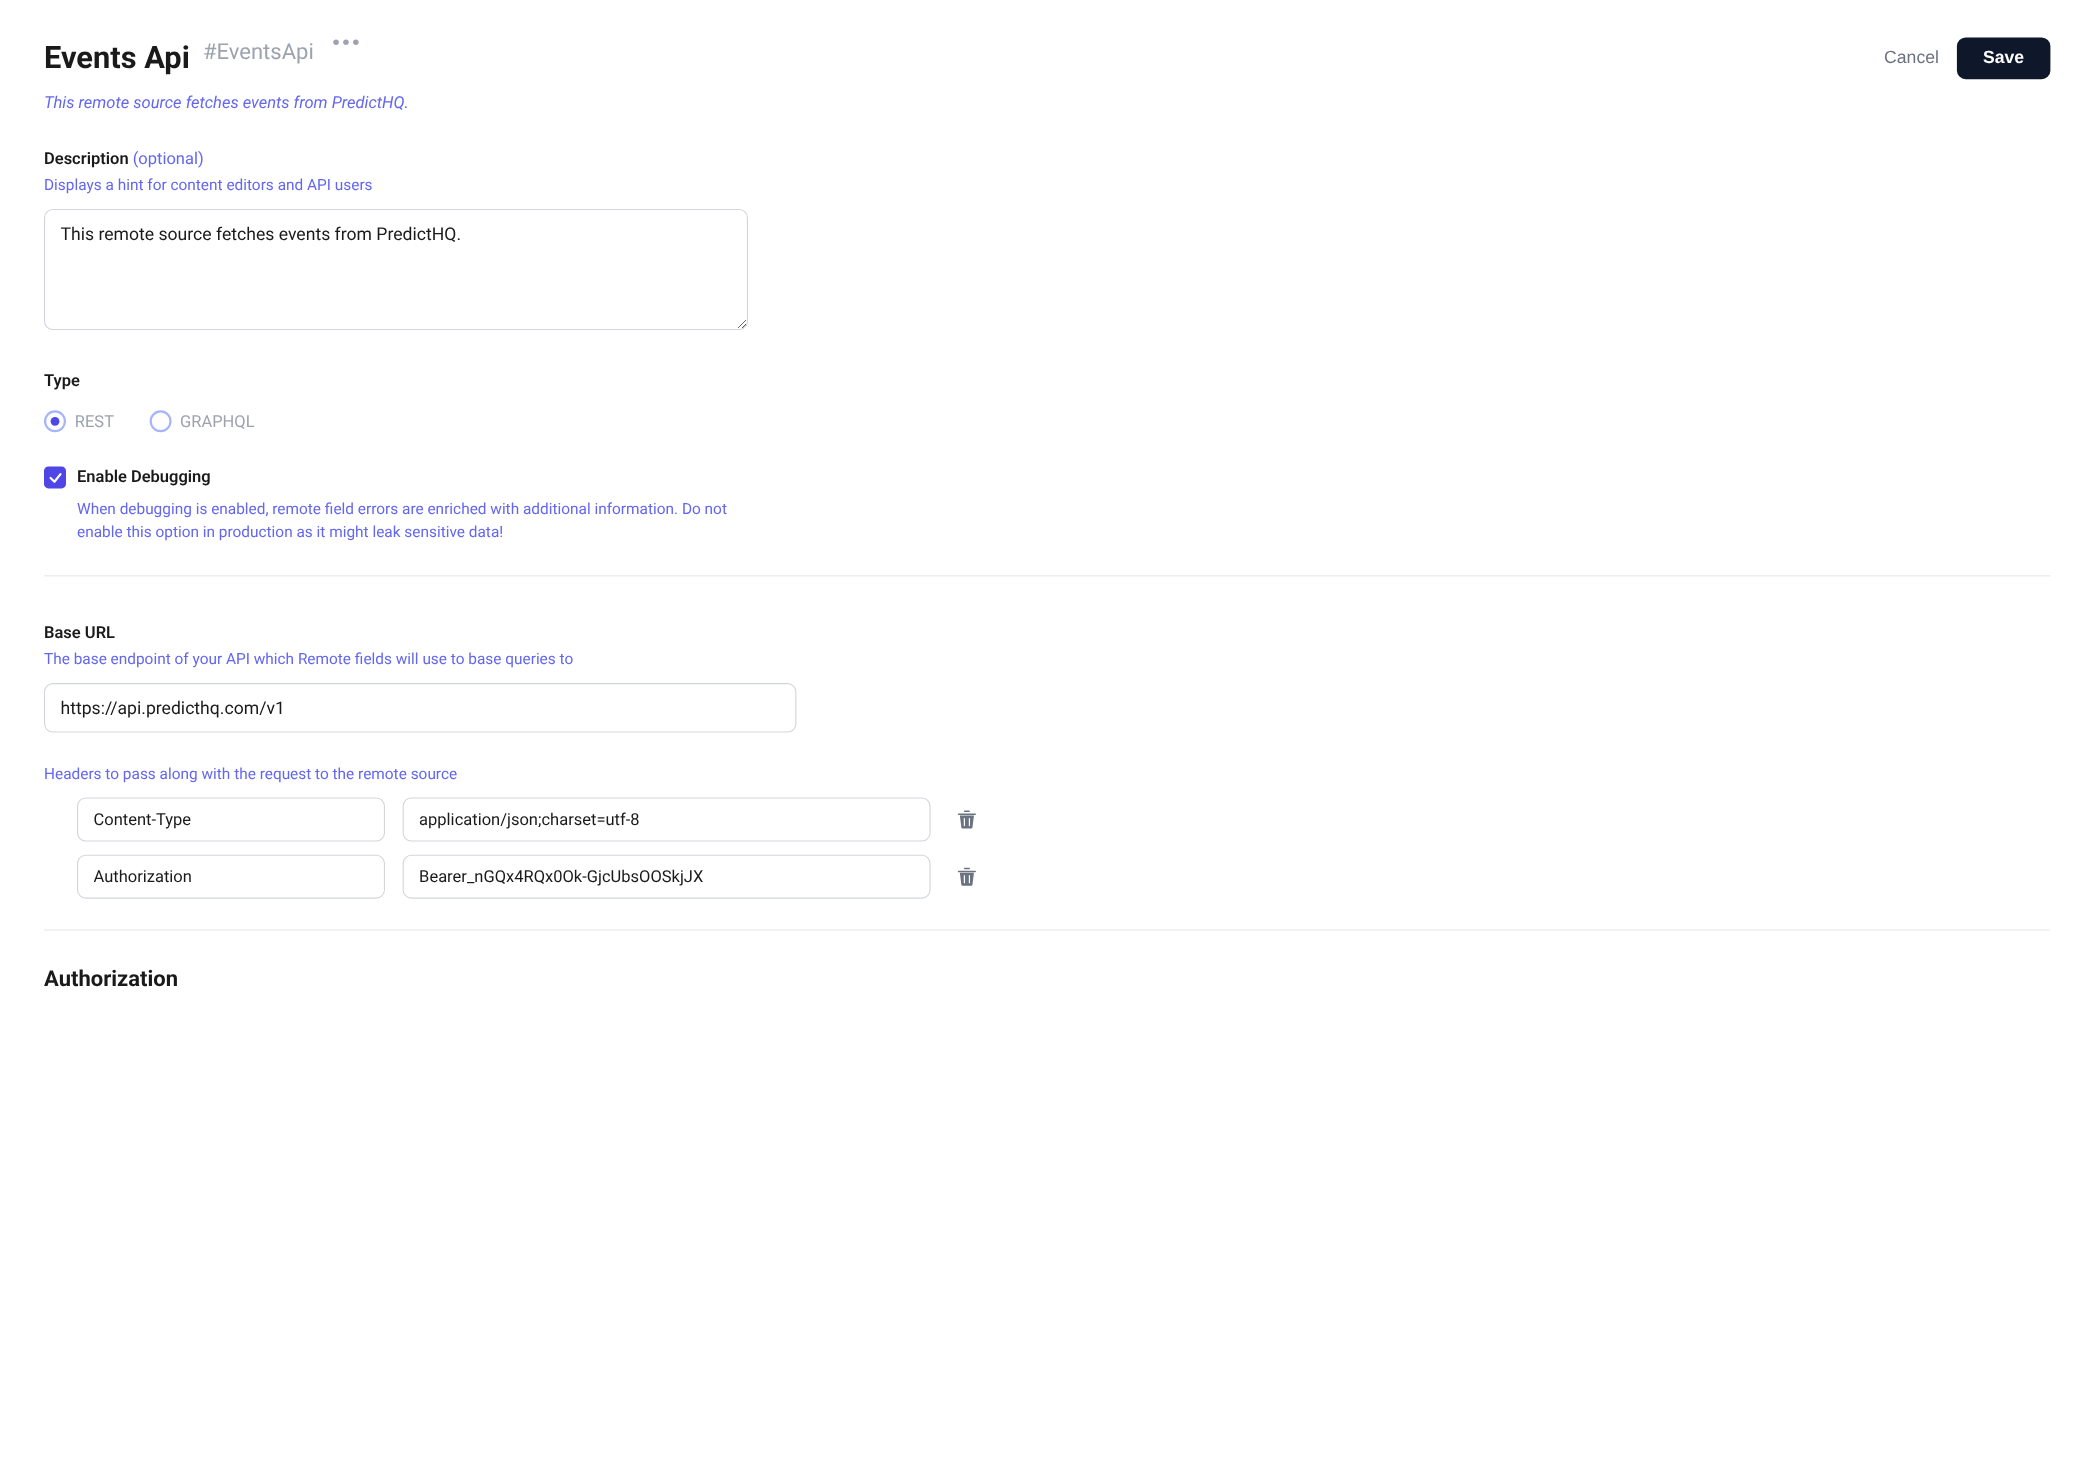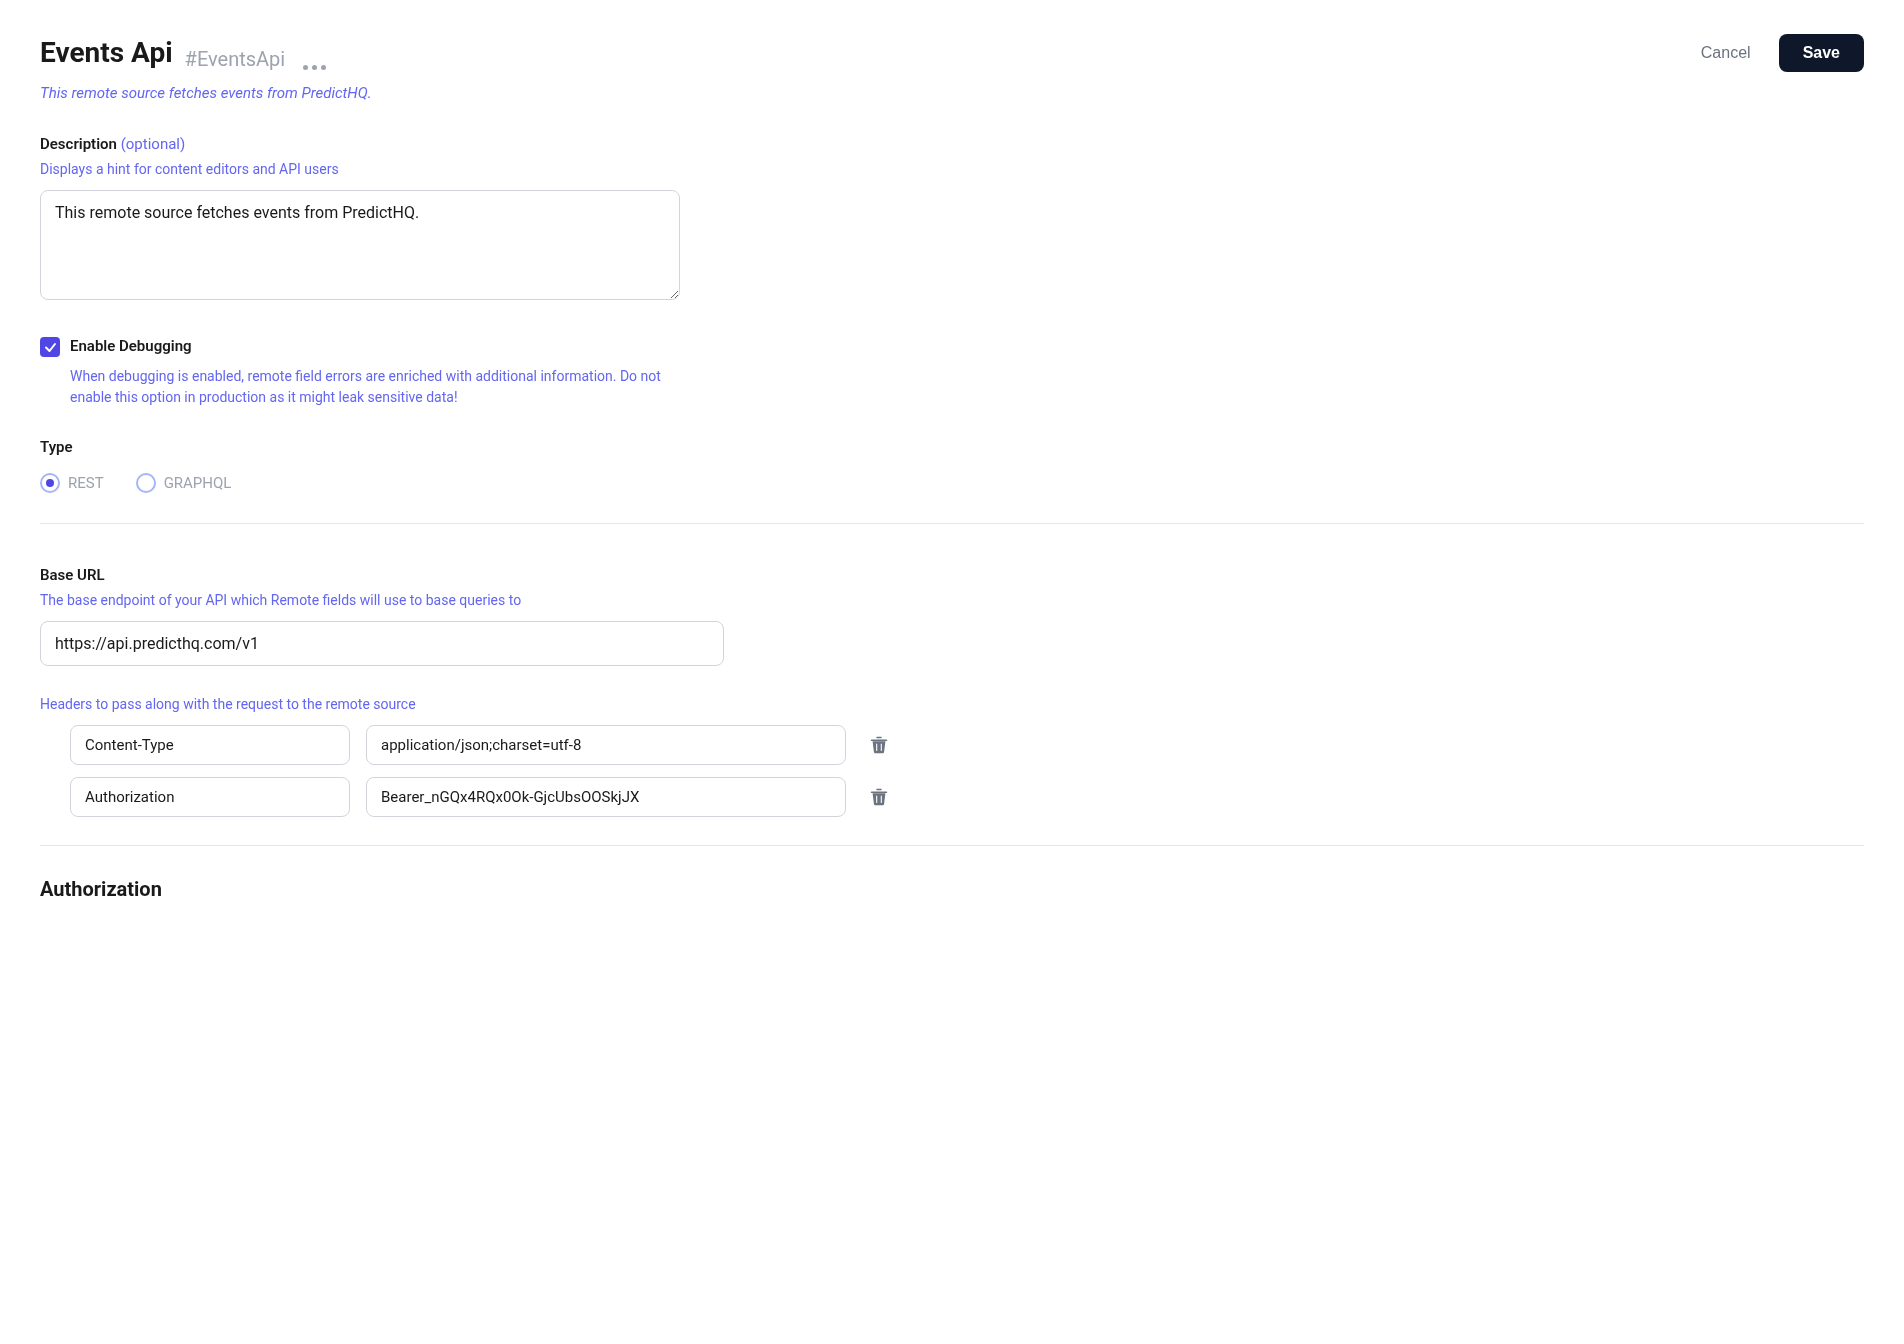--- a/index.html
+++ b/index.html
@@ -21,21 +21,21 @@
       background: #ffffff;
     }
     .header {
       display: flex;
       align-items: center;
       justify-content: space-between;
       margin-bottom: 8px;
     }
     .header-left {
       display: flex;
-      align-items: flex-end;
+      align-items: flex-start;
       gap: 12px;
     }
     .page-title {
       font-size: 28px;
       font-weight: 700;
       color: #1a1a1a;
     }
     .page-hashtag {
       font-size: 20px;
       color: #9ca3af;
@@ -49,21 +49,20 @@
     }
     .dot {
       width: 5px;
       height: 5px;
       border-radius: 50%;
       background: #9ca3af;
     }
     .header-right {
       display: flex;
       align-items: center;
-      gap: 12px;
     }
     .btn-cancel {
       background: transparent;
       border: none;
       color: #6b7280;
       font-size: 16px;
       cursor: pointer;
       padding: 8px 16px;
       border-radius: 6px;
     }
@@ -299,51 +298,51 @@
 
   <p class="subtitle">This remote source fetches events from PredictHQ.</p>
 
   <div class="section">
     <div class="field-label">
       <span>Description</span>
       <span class="optional"> (optional)</span>
     </div>
     <div class="field-hint">Displays a hint for content editors and API users</div>
     <textarea class="textarea-field" style="">This remote source fetches events from PredictHQ.</textarea>
-  </div>
-
-  <div class="section">
-    <div class="checkbox-row">
-      <div class="checkbox-custom">
-        <svg viewBox="0 0 13 13" fill="none" xmlns="http://www.w3.org/2000/svg">
-          <path d="M2 6.5L5.5 10L11 3" stroke="white" stroke-width="2" stroke-linecap="round" stroke-linejoin="round"></path>
-        </svg>
-      </div>
-      <span class="checkbox-label">Enable Debugging</span>
-    </div>
-    <div class="checkbox-desc">When debugging is enabled, remote field errors are enriched with additional information. Do not enable this option in production as it might leak sensitive data!</div>
   </div>
 
   <div class="section">
     <div class="type-label">Type</div>
     <div class="radio-group">
       <div class="radio-option">
         <div class="radio-outer">
           <div class="radio-inner"></div>
         </div>
         <span class="radio-text selected">REST</span>
       </div>
       <div class="radio-option">
         <div class="radio-outer">
         </div>
         <span class="radio-text">GRAPHQL</span>
       </div>
     </div>
   </div>
 
+  <div class="section">
+    <div class="checkbox-row">
+      <div class="checkbox-custom">
+        <svg viewBox="0 0 13 13" fill="none" xmlns="http://www.w3.org/2000/svg">
+          <path d="M2 6.5L5.5 10L11 3" stroke="white" stroke-width="2" stroke-linecap="round" stroke-linejoin="round"></path>
+        </svg>
+      </div>
+      <span class="checkbox-label">Enable Debugging</span>
+    </div>
+    <div class="checkbox-desc">When debugging is enabled, remote field errors are enriched with additional information. Do not enable this option in production as it might leak sensitive data!</div>
+  </div>
+
   <div class="divider"></div>
 
   <div class="url-section section">
     <div class="field-label">Base URL</div>
     <div class="field-hint">The base endpoint of your API which Remote fields will use to base queries to</div>
     <input type="text" class="input-field" value="https://api.predicthq.com/v1" style="">
   </div>
 
   <div class="headers-section section">
     <div class="field-hint">Headers to pass along with the request to the remote source</div>

